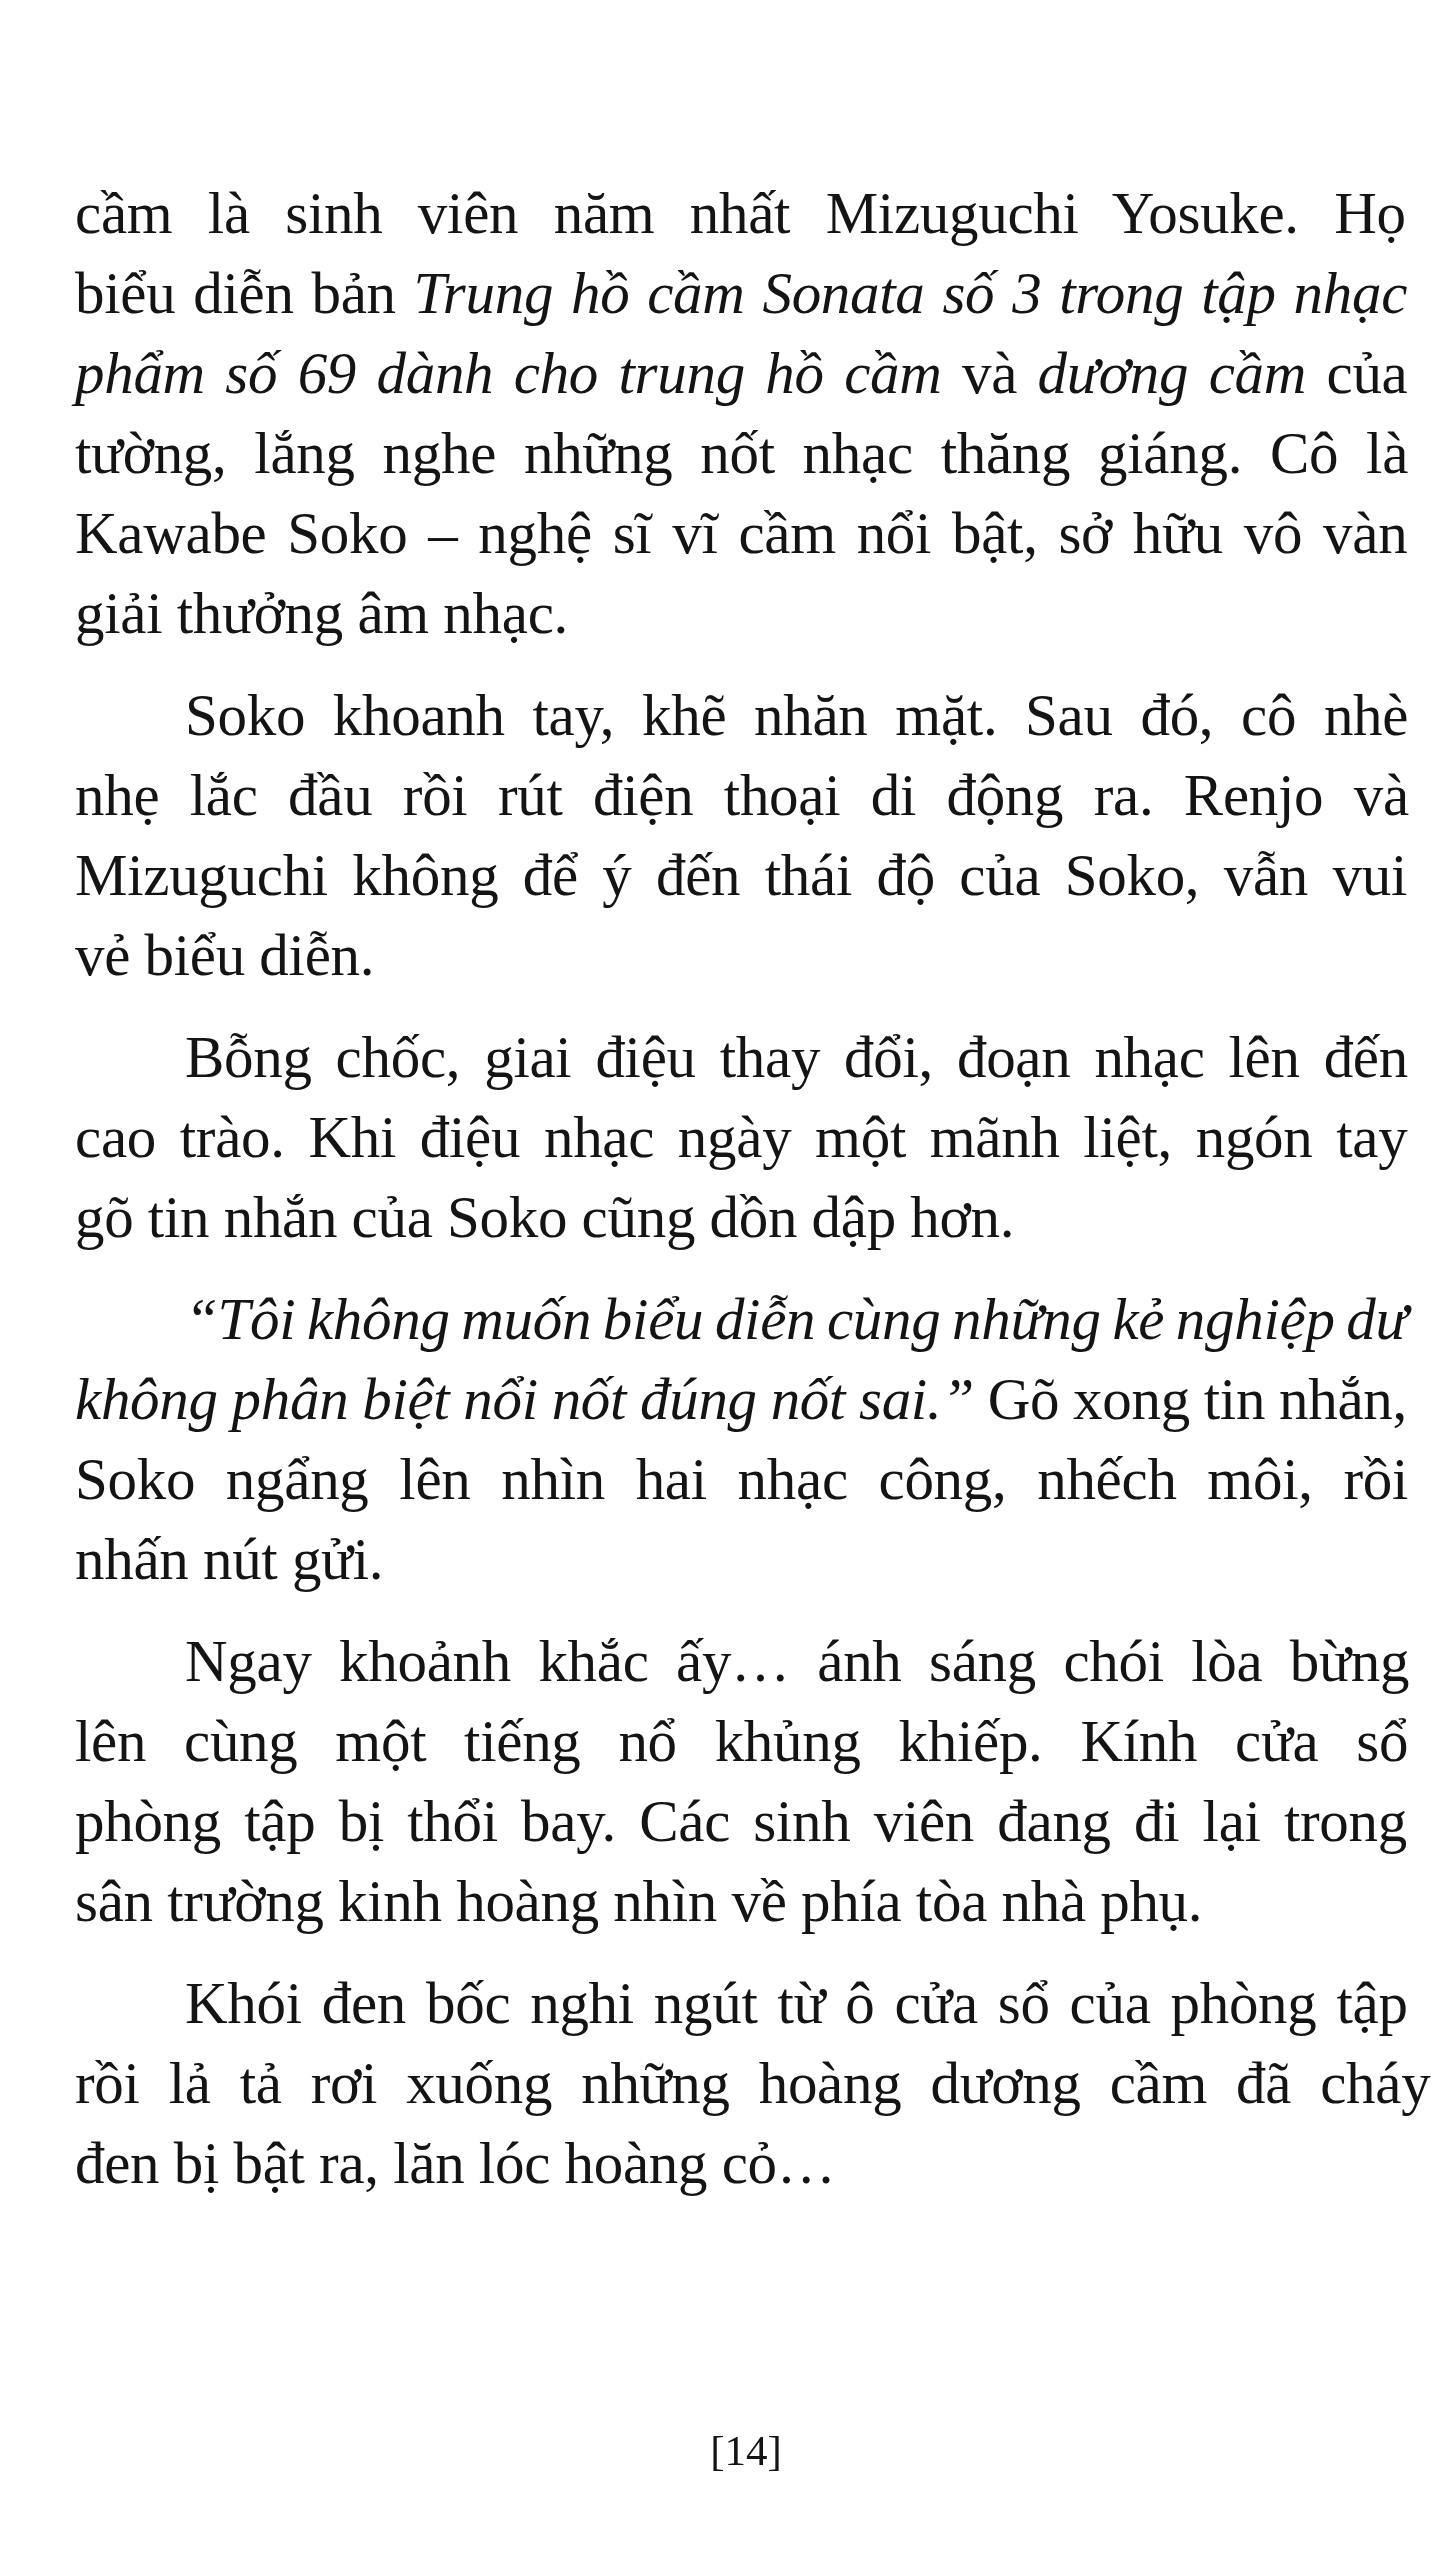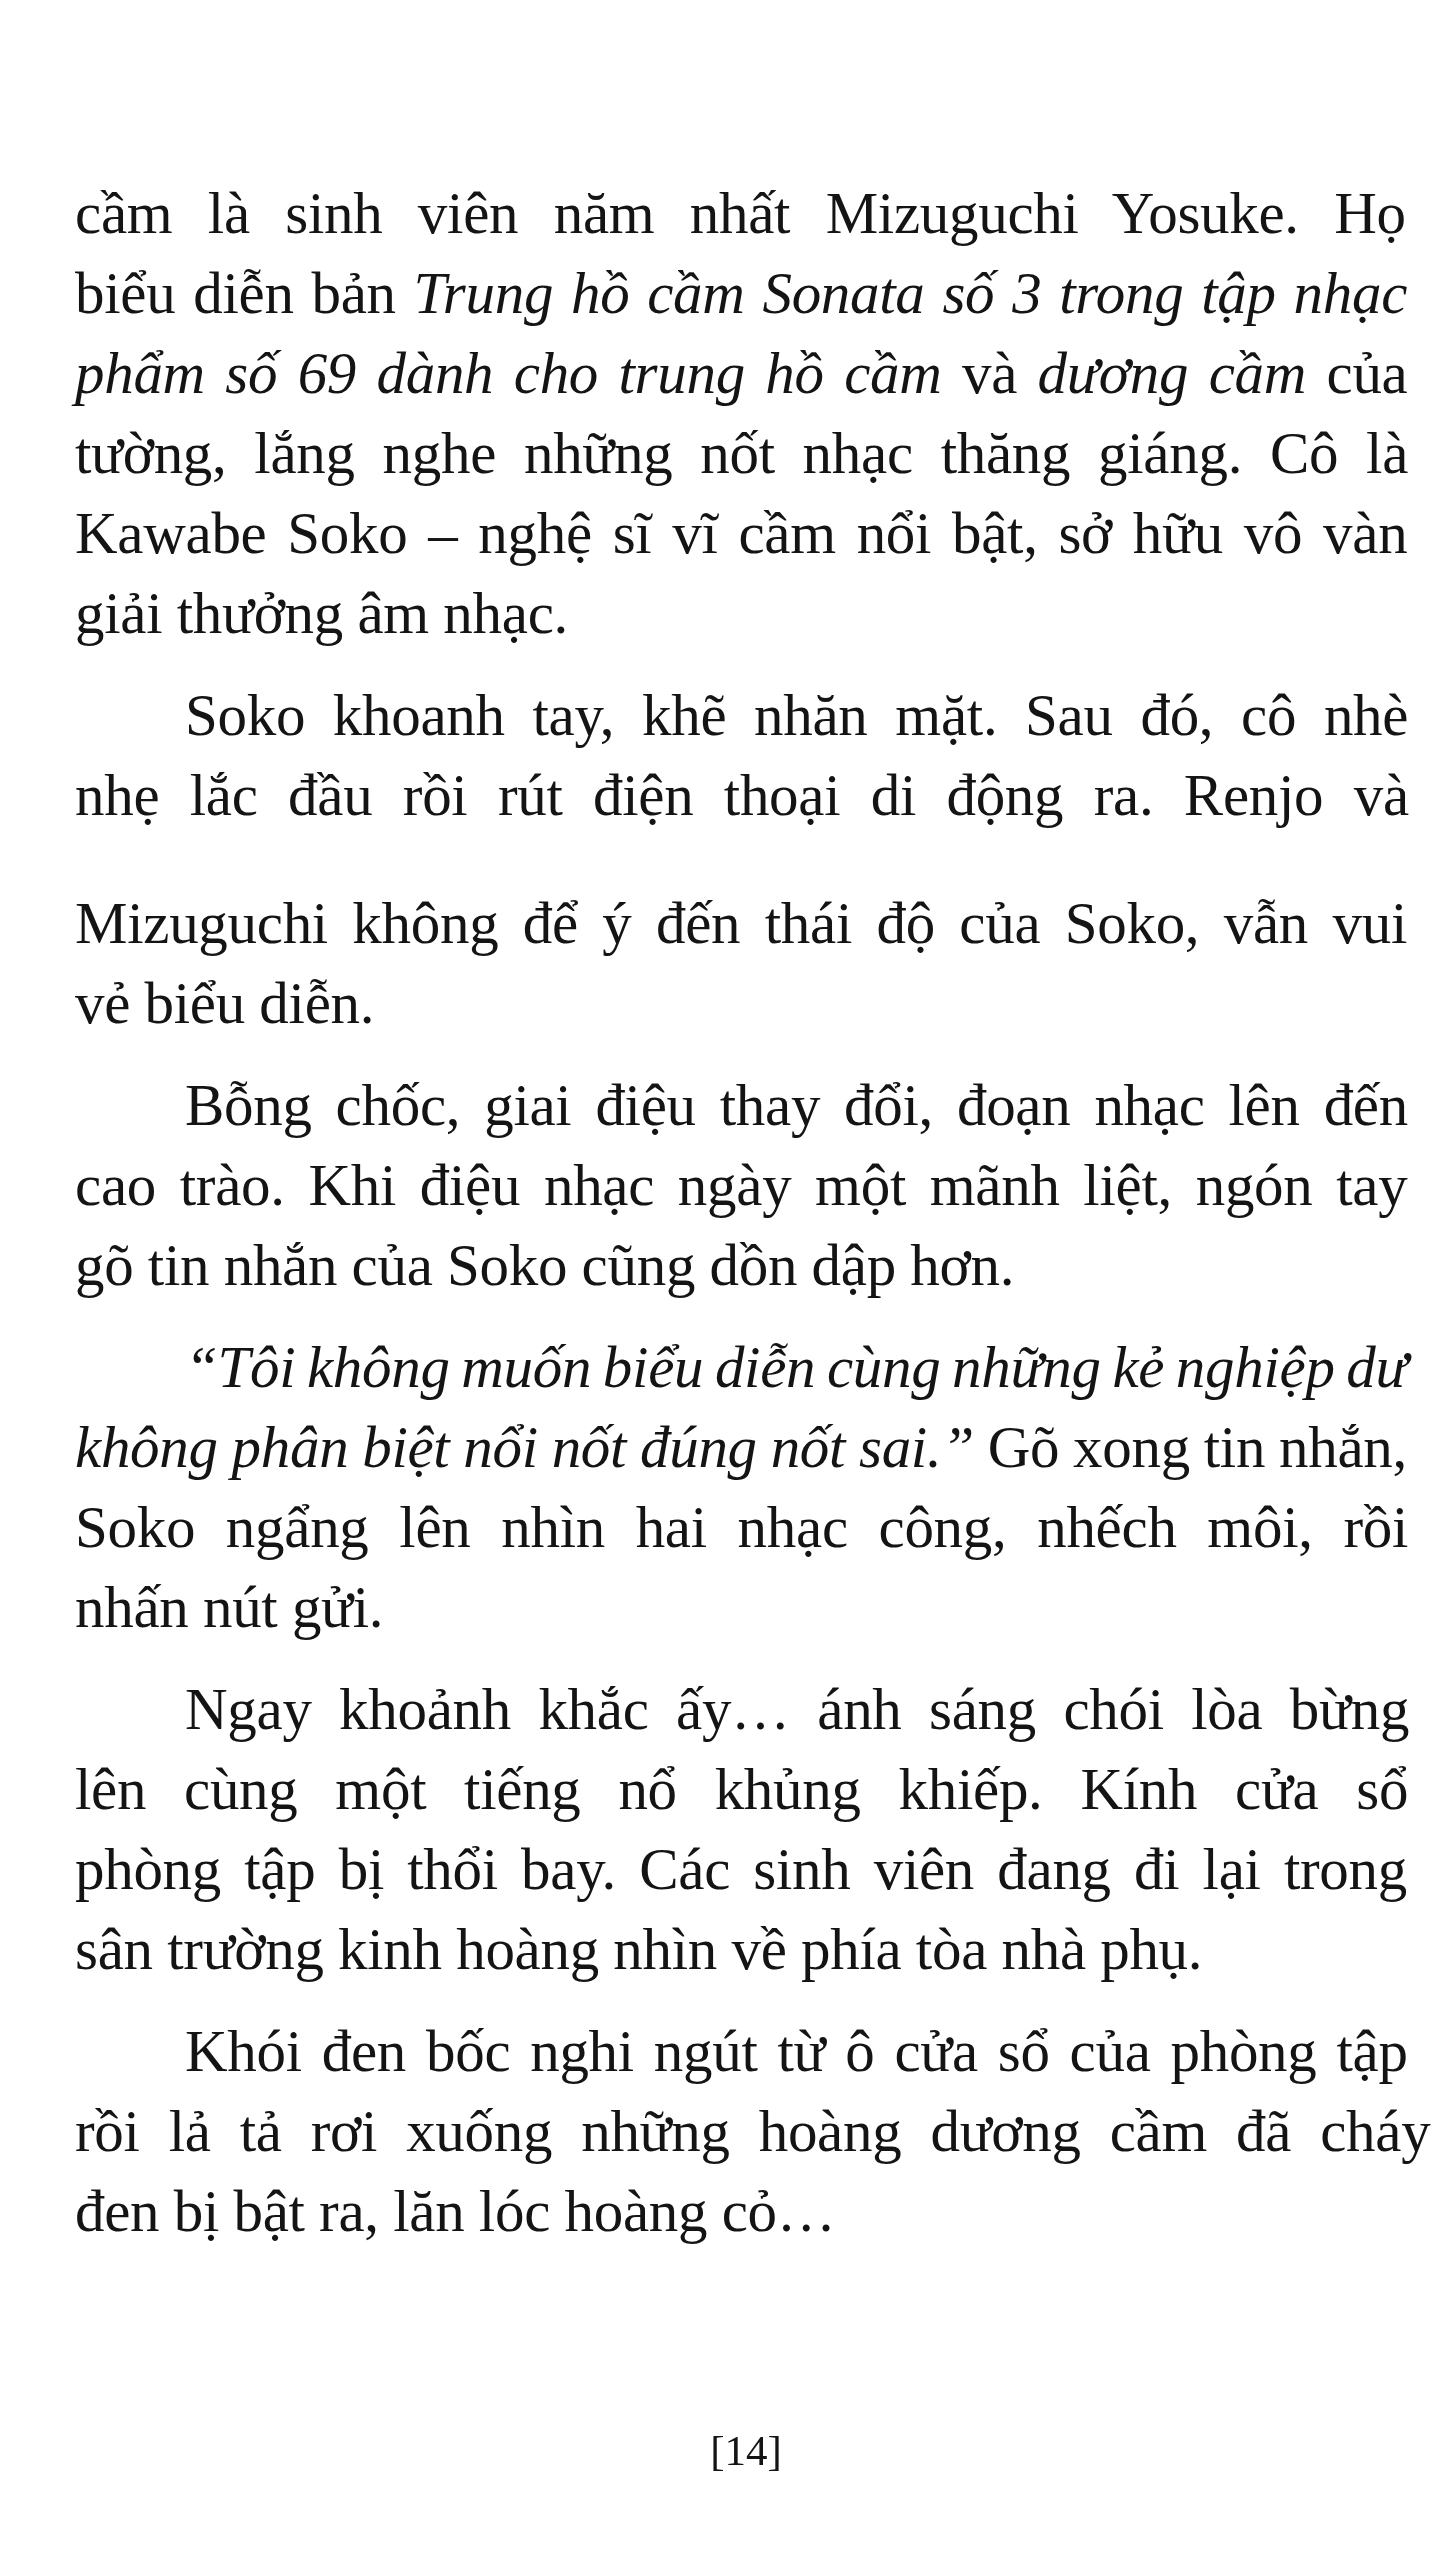--- a/index.html
+++ b/index.html
@@ -73,21 +73,21 @@
         <span class="line" style="text-align: left; text-align-last: left; display: block; width: auto; word-spacing: 21px;"><span>cầm là sinh viên năm nhất Mizuguchi Yosuke. Họ</span></span>
         <span class="line" style="text-align: left; text-align-last: left; display: block; width: auto; word-spacing: 3.4px;"><span>biểu diễn bản </span><span class="ital">Trung hồ cầm Sonata số 3 trong tập nhạc</span></span>
         <span class="line" style="text-align: left; text-align-last: left; display: block; width: auto; word-spacing: 6px;"><span class="ital">phẩm số 69 dành cho trung hồ cầm</span><span> và </span><span class="ital">dương cầm</span><span> của</span></span>
         <span class="line" style="text-align: left; text-align-last: left; display: block; width: auto; word-spacing: 13.4px;"><span>tường, lắng nghe những nốt nhạc thăng giáng. Cô là</span></span>
         <span class="line" style="text-align: left; text-align-last: left; display: block; width: auto; word-spacing: 6.4px;"><span>Kawabe Soko – nghệ sĩ vĩ cầm nổi bật, sở hữu vô vàn</span></span>
         <span class="line last"><span>giải thưởng âm nhạc.</span></span>
       </div>
       <div class="para">
         <span class="line indent" style="text-align: left; text-align-last: left; display: block; width: auto; word-spacing: 13.3px;"><span>Soko khoanh tay, khẽ nhăn mặt. Sau đó, cô nhè</span></span>
         <span class="line" style="text-align: left; text-align-last: left; display: block; width: auto; word-spacing: 16px;"><span>nhẹ lắc đầu rồi rút điện thoại di động ra. Renjo và</span></span>
-        <span class="line" style="text-align: center; text-align-last: left; display: block; width: auto; word-spacing: 10px; margin-top: 48px;"><span>Mizuguchi không để ý đến thái độ của Soko, vẫn vui</span></span>
+        <span class="line" style="text-align: center; text-align-last: left; display: block; width: auto; word-spacing: 10px;"><span>Mizuguchi không để ý đến thái độ của Soko, vẫn vui</span></span>
         <span class="line last"><span>vẻ biểu diễn.</span></span>
       </div>
       <div class="para">
         <span class="line indent" style="text-align: left; text-align-last: left; display: block; width: auto; word-spacing: 9.5px;"><span>Bỗng chốc, giai điệu thay đổi, đoạn nhạc lên đến</span></span>
         <span class="line" style="text-align: left; text-align-last: left; display: block; width: auto; word-spacing: 9.3px;"><span>cao trào. Khi điệu nhạc ngày một mãnh liệt, ngón tay</span></span>
         <span class="line last"><span>gõ tin nhắn của Soko cũng dồn dập hơn.</span></span>
       </div>
       <div class="para">
         <span class="line indent" style="text-align: left; text-align-last: left; display: block; width: auto; word-spacing: -2.8px;"><span class="ital">“Tôi không muốn biểu diễn cùng những kẻ nghiệp dư</span></span>
         <span class="line" style="text-align: left; text-align-last: left; display: block; width: auto; word-spacing: -0.6px;"><span class="ital">không phân biệt nổi nốt đúng nốt sai.”</span><span> Gõ xong tin nhắn,</span></span>

